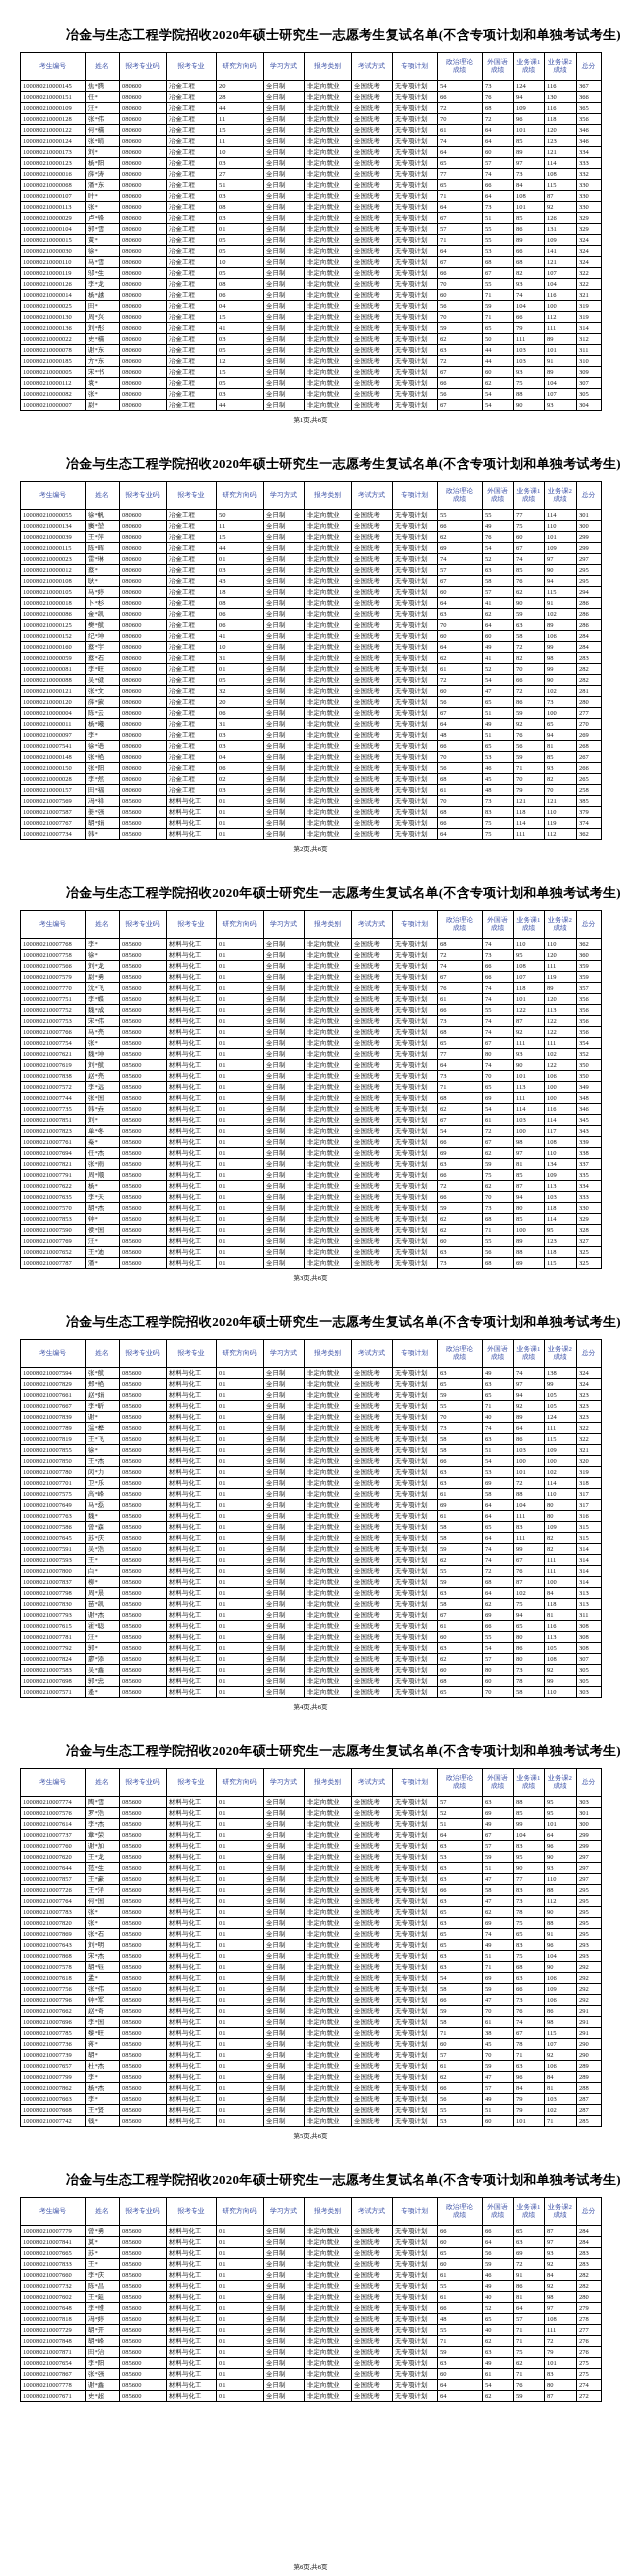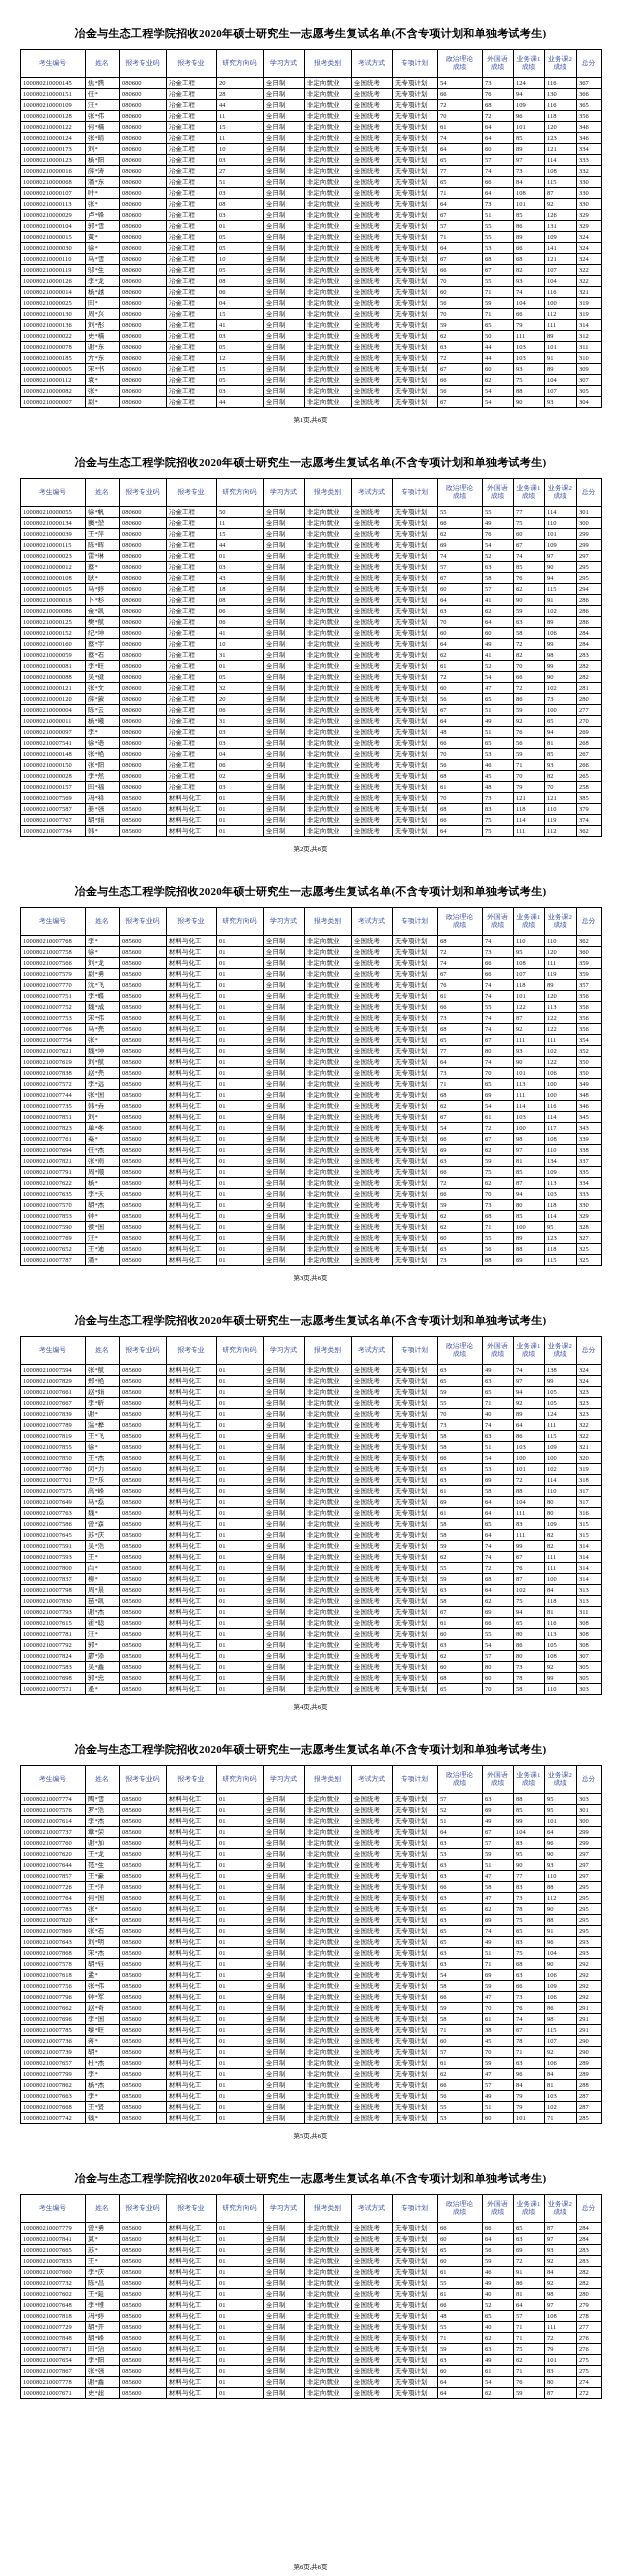--- a/index.html
+++ b/index.html
@@ -12,22 +12,22 @@
   .page{
     position:relative;
     height:429px;
     box-sizing:border-box;
     padding-top:26px;
     overflow:hidden;
   }
   .page:last-child{height:431px;}
   .title{
     margin:0 0 7.5px 0;
-    text-align:center;
-    font-size:11px;
+    text-align:right;
+    font-size:13px;
     font-weight:bold;
     letter-spacing:0.3px;
     color:#000;
   }
   table{
     width:581px;
     margin:0 auto;
     border-collapse:collapse;
     table-layout:fixed;
     border:1.2px solid #000;

